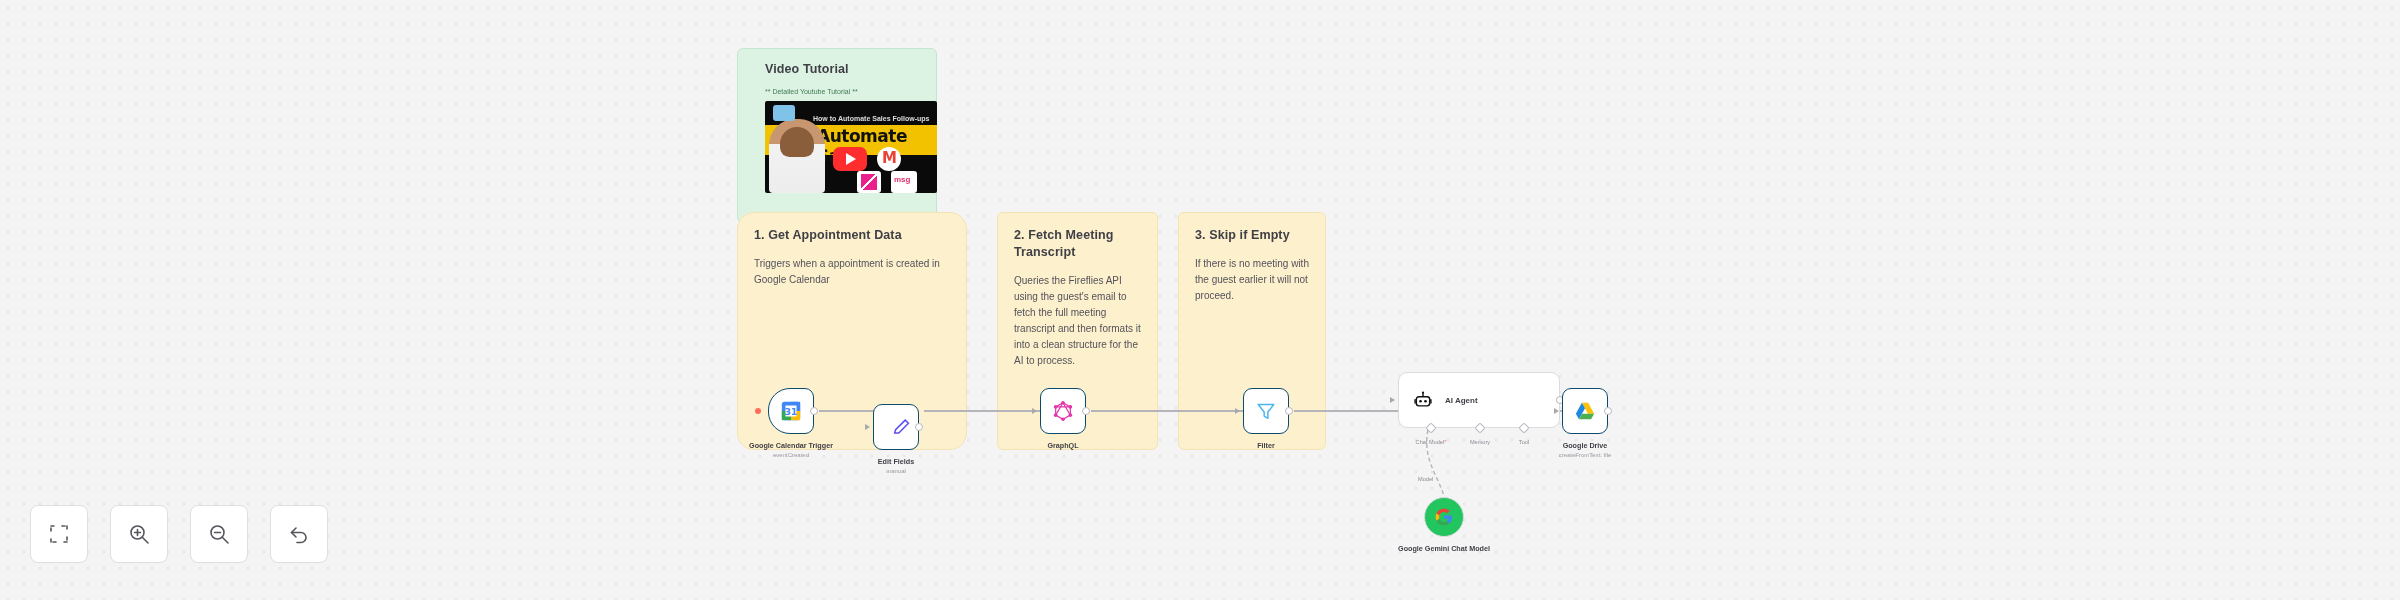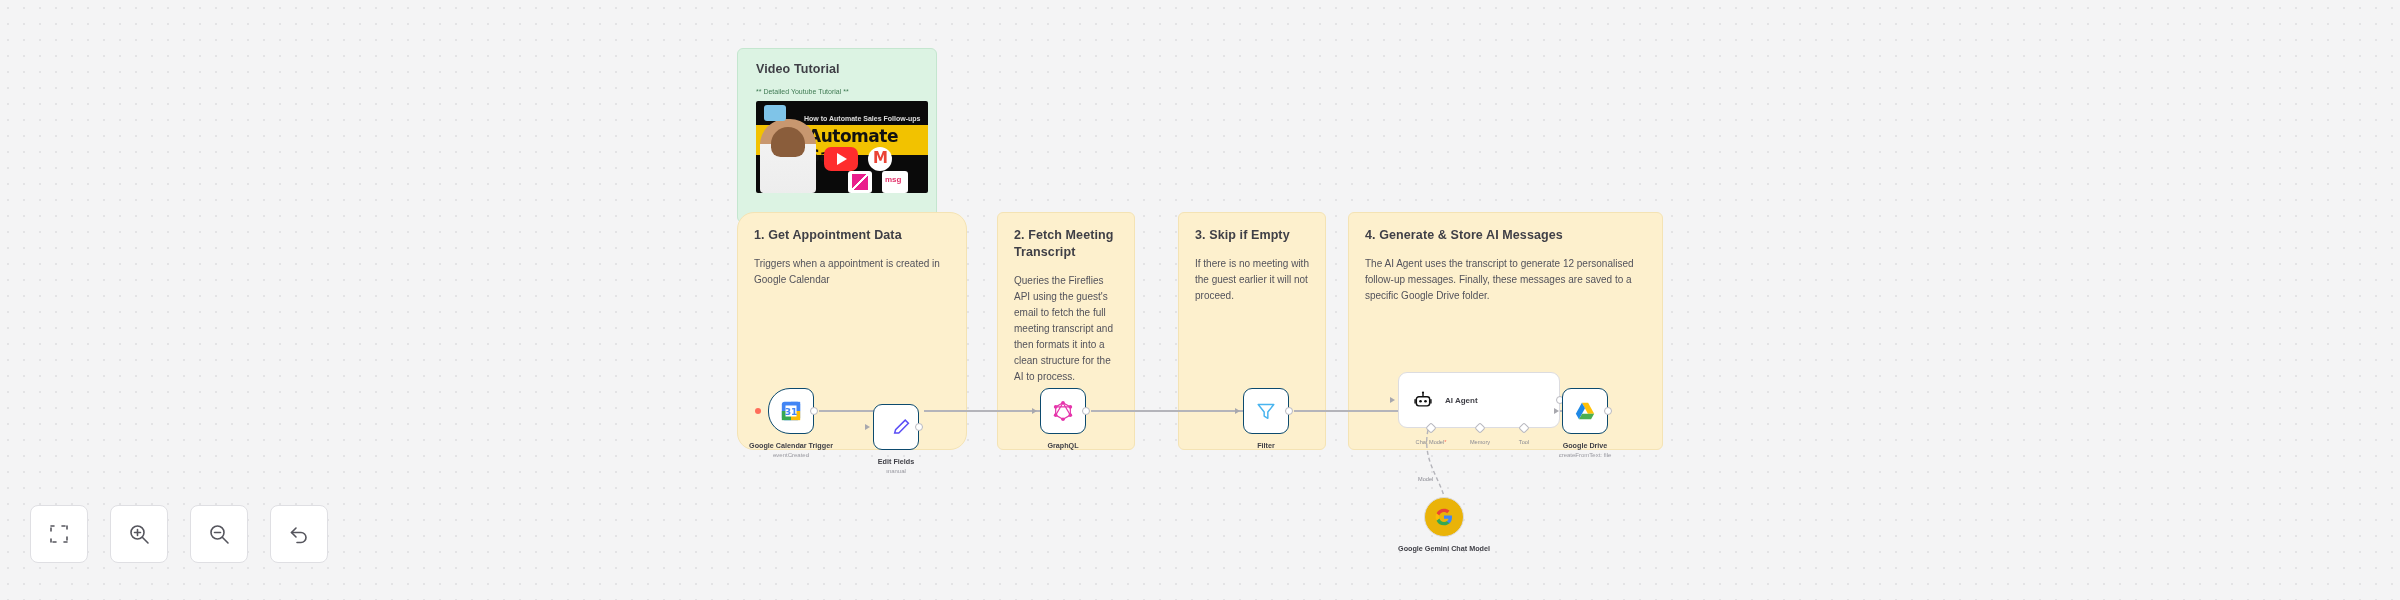--- a/index.html
+++ b/index.html
@@ -16,21 +16,21 @@
 
   
   .sticky{position:absolute;border-radius:6px;box-sizing:border-box;padding:14px 16px;}
   .sticky.green{background:#dcf3e3;border:1px solid #c4e6cf;}
   .sticky.yellow{background:#fdf0cd;border:1px solid #f4e3b4;}
   .sticky-title{font-size:13px;font-weight:700;color:#3f3f46;letter-spacing:.1px;margin:0 0 12px 0;line-height:1.35;}
   .sticky.yellow .sticky-title{font-size:12.5px;}
   .sticky-body{font-size:10px;color:#52525b;line-height:1.6;margin:0;}
 
   
-  #note-video{left:737px;top:48px;width:200px;height:175px;padding:12px 18px;}
+  #note-video{left:737px;top:48px;width:200px;height:175px;padding:12px 27px;}
   #note-video .sticky-title{margin-bottom:10px;font-size:12.5px;}
   .video-caption{font-size:7px;color:#3f7a53;margin:0 0 6px 0;}
   .thumb{position:relative;width:172px;height:92px;background:#0a0a0a;border-radius:2px;overflow:hidden;}
   .thumb .band{position:absolute;left:0;right:0;top:24px;height:30px;background:#f2c200;}
   .thumb .bigtext{position:absolute;left:52px;top:25px;font-size:17px;font-weight:800;color:#111;
     letter-spacing:-.5px;font-family:"DejaVu Sans",sans-serif;}
   .thumb .smalltext{position:absolute;left:48px;top:14px;font-size:7px;font-weight:700;color:#fff;opacity:.85;}
   .thumb .person{position:absolute;left:4px;bottom:0;width:56px;height:74px;
     background:linear-gradient(180deg,#c8976f 0%,#c8976f 34%,#f2f2f2 34%,#ededed 100%);
     border-radius:26px 26px 4px 4px;}
@@ -43,21 +43,21 @@
   .gm{position:absolute;left:112px;top:46px;width:24px;height:24px;background:#fff;border-radius:50%;}
   .gm:after{content:"M";position:absolute;left:5px;top:2px;font-size:15px;font-weight:800;color:#ea4335;
     font-family:"DejaVu Sans",sans-serif;}
   .n8n{position:absolute;left:92px;top:70px;width:24px;height:22px;background:#fff;border-radius:3px;}
   .n8n:after{content:"";position:absolute;left:4px;top:3px;width:16px;height:16px;
     background:linear-gradient(135deg,#ea1e8c 45%,#fff 45%,#fff 55%,#ea1e8c 55%);}
   .msg{position:absolute;left:126px;top:70px;width:26px;height:22px;background:#fff;border-radius:3px;}
   .msg:after{content:"msg";position:absolute;left:3px;top:4px;font-size:8px;font-weight:700;color:#e2326a;}
 
   #note-1{left:737px;top:212px;width:230px;height:238px;border-radius:17px;}
-  #note-2{left:997px;top:212px;width:138px;height:238px;}
+  #note-2{left:997px;top:212px;width:161px;height:238px;}
   #note-3{left:1178px;top:212px;width:148px;height:238px;}
   #note-4{left:1348px;top:212px;width:315px;height:238px;}
 
   
   .node{position:absolute;width:46px;height:46px;background:#fff;border:1px solid #0c4a6e;
     border-radius:9px;box-sizing:border-box;display:flex;align-items:center;justify-content:center;}
   .node.trigger{border-radius:22px 9px 9px 22px;}
   .node-label{position:absolute;top:52px;left:50%;transform:translateX(-50%);
     white-space:nowrap;font-size:7.2px;font-weight:600;color:#3f3f46;text-align:center;}
   .node-sub{position:absolute;top:63px;left:50%;transform:translateX(-50%);
@@ -83,21 +83,21 @@
     border:1px solid #dcdce0;border-radius:9px;box-sizing:border-box;display:flex;align-items:center;
     padding-left:14px;gap:12px;}
   #n-agent .agent-title{font-size:8px;font-weight:700;color:#3f3f46;}
   .subport{position:absolute;bottom:-5px;width:8px;height:8px;border-radius:2px;background:#fff;
     border:1.5px solid #b8b8bf;box-sizing:border-box;transform:rotate(45deg);}
   .subport-label{position:absolute;bottom:-18px;white-space:nowrap;font-size:5.6px;color:#8a8a92;
     transform:translateX(-50%);}
   .req{color:#ff6d5a;}
 
   
-  #n-gemini{position:absolute;left:1424px;top:497px;width:40px;height:40px;background:#eab308;
+  #n-gemini{position:absolute;left:1424px;top:497px;width:40px;height:40px;background:#22c55e;
     border:1px solid #dcdce0;border-radius:50%;box-sizing:border-box;
     display:flex;align-items:center;justify-content:center;}
   #n-gemini .node-label{top:46px;line-height:1.35;white-space:normal;width:96px;}
 
   
   .ico{width:22px;height:22px;display:block;}
 
   
   .toolbar{position:absolute;left:30px;top:505px;display:flex;gap:22px;}
   .tbtn{width:56px;height:56px;background:#fff;border:1px solid #dfdfe3;border-radius:8px;
@@ -130,24 +130,20 @@
     <div class="sticky-body">Triggers when a appointment is created in Google Calendar</div>
   </div>
   <div class="sticky yellow" id="note-2">
     <div class="sticky-title">2. Fetch Meeting Transcript</div>
     <div class="sticky-body">Queries the Fireflies API using the guest's email to fetch the full meeting transcript and then formats it into a clean structure for the AI to process.</div>
   </div>
   <div class="sticky yellow" id="note-3">
     <div class="sticky-title">3. Skip if Empty</div>
     <div class="sticky-body">If there is no meeting with the guest earlier it will not proceed.</div>
   </div>
-  <div class="sticky yellow" id="note-4">
-    <div class="sticky-title">4. Generate &amp; Store AI Messages</div>
-    <div class="sticky-body">The AI Agent uses the transcript to generate 12 personalised follow-up messages. Finally, these messages are saved to a specific Google Drive folder.</div>
-  </div>
 
   <div class="wire" style="left:819px;top:410px;width:55px;"></div>
   <div class="wire" style="left:924px;top:410px;width:117px;"></div>
   <div class="wire" style="left:1091px;top:410px;width:153px;"></div>
   <div class="wire" style="left:1294px;top:410px;width:105px;"></div>
   <div class="wire" style="left:1560px;top:410px;width:3px;"></div>
 
   <div class="node trigger" id="n-gcal">
     <span class="trigger-dot"></span>
     <svg class="ico" viewBox="0 0 24 24">

